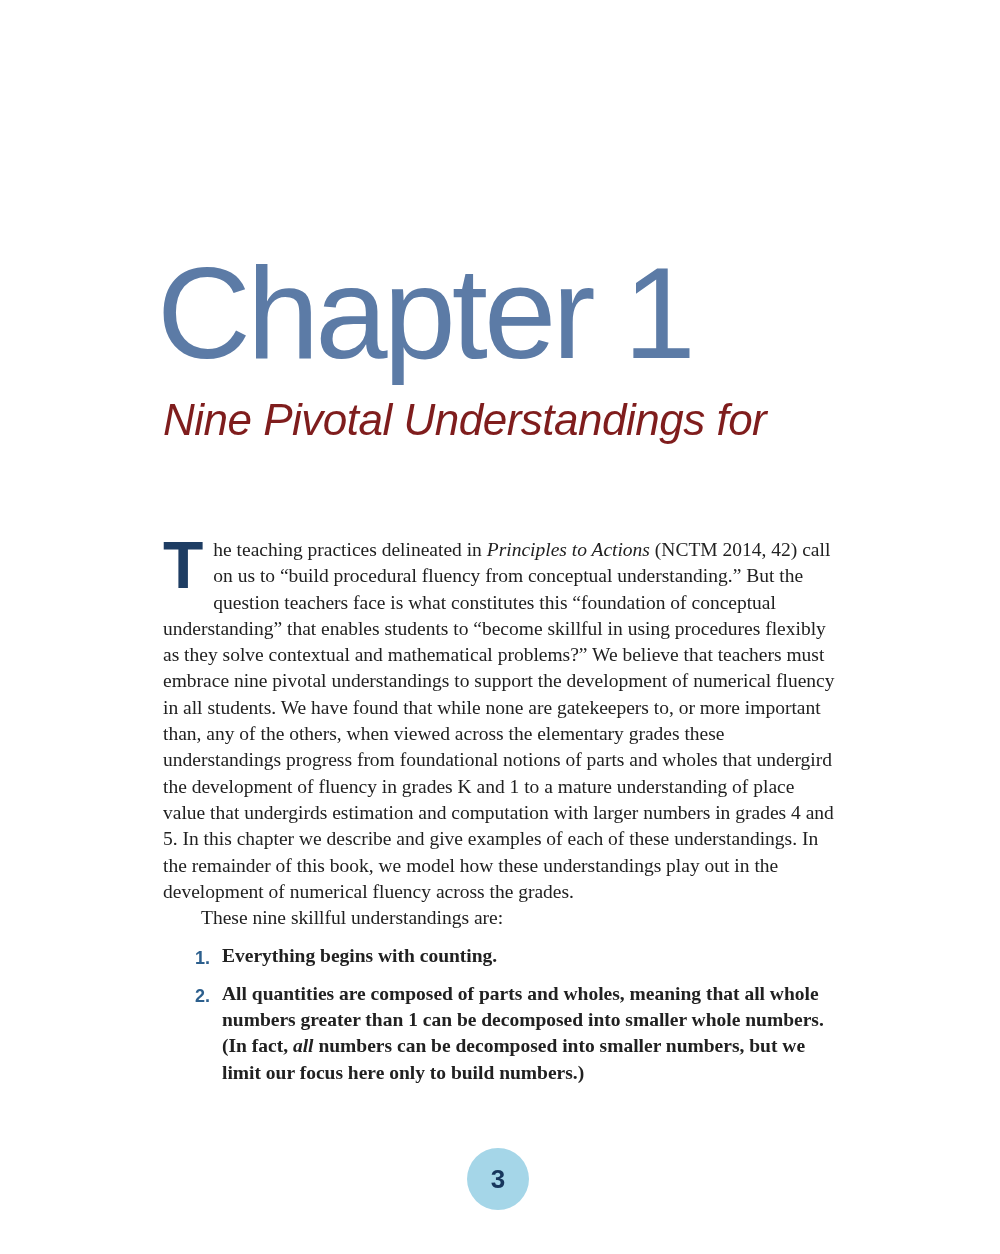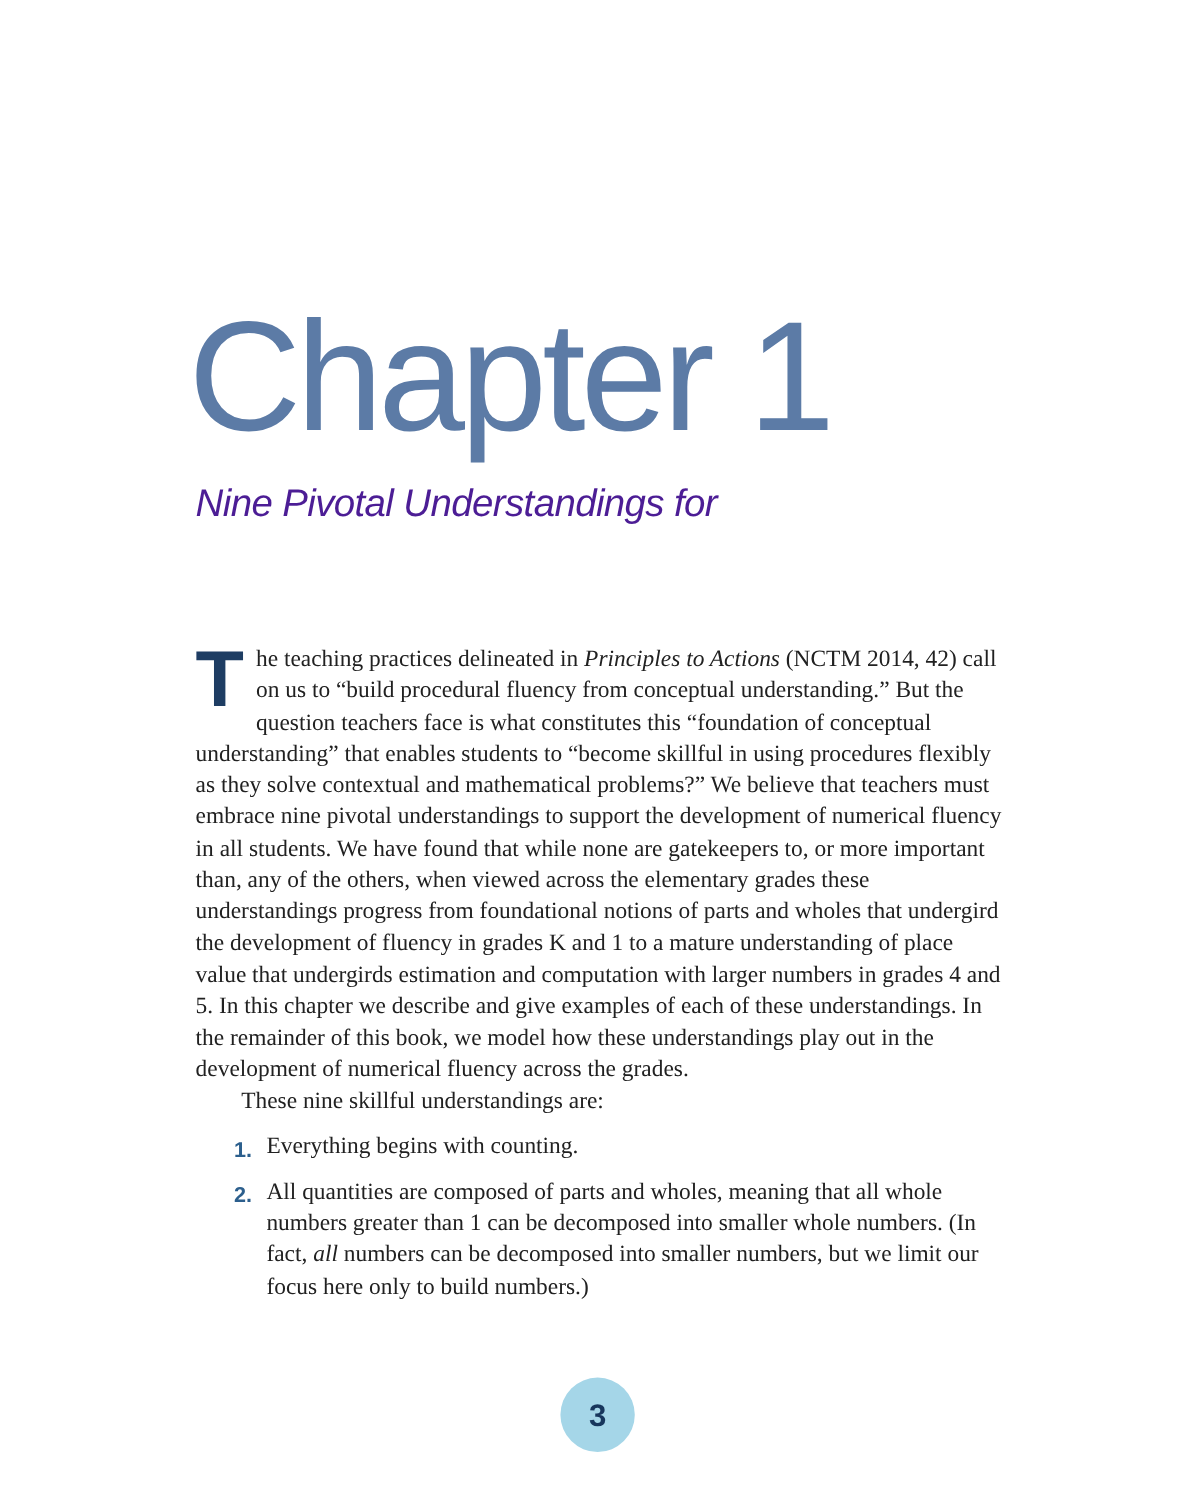--- a/index.html
+++ b/index.html
@@ -25,24 +25,24 @@
     font-size:130px;
     line-height:1.0;
     letter-spacing:-4px;
     color:#5c7ba6;
   }
   .chapter-subtitle {
     margin:18px 0 0 0;
     font-family:"Liberation Sans", sans-serif;
     font-style:italic;
     font-weight:500;
-    font-size:32px;
+    font-size:44px;
     line-height:47px;
     letter-spacing:-0.5px;
-    color:#4c1d95;
+    color:#7f1d1d;
   }
   .body-text {
     margin-top:94px;
     width:678px;
     color:#212121;
     font-size:19.5px;
     line-height:26.3px;
     text-align:left;
   }
   .dropcap {
@@ -73,20 +73,21 @@
     flex:none;
     width:27px;
     font-family:"Liberation Sans", sans-serif;
     font-weight:bold;
     font-size:18px;
     padding-top:2px;
     color:#2c5f8d;
   }
   .list-item-text {
     width:620px;
+    font-weight:bold;
   }
   .page-number-badge {
     position:absolute;
     left:467px;
     top:1148px;
     width:62px;
     height:62px;
     border-radius:50%;
     background:#a5d6e8;
     display:flex;

